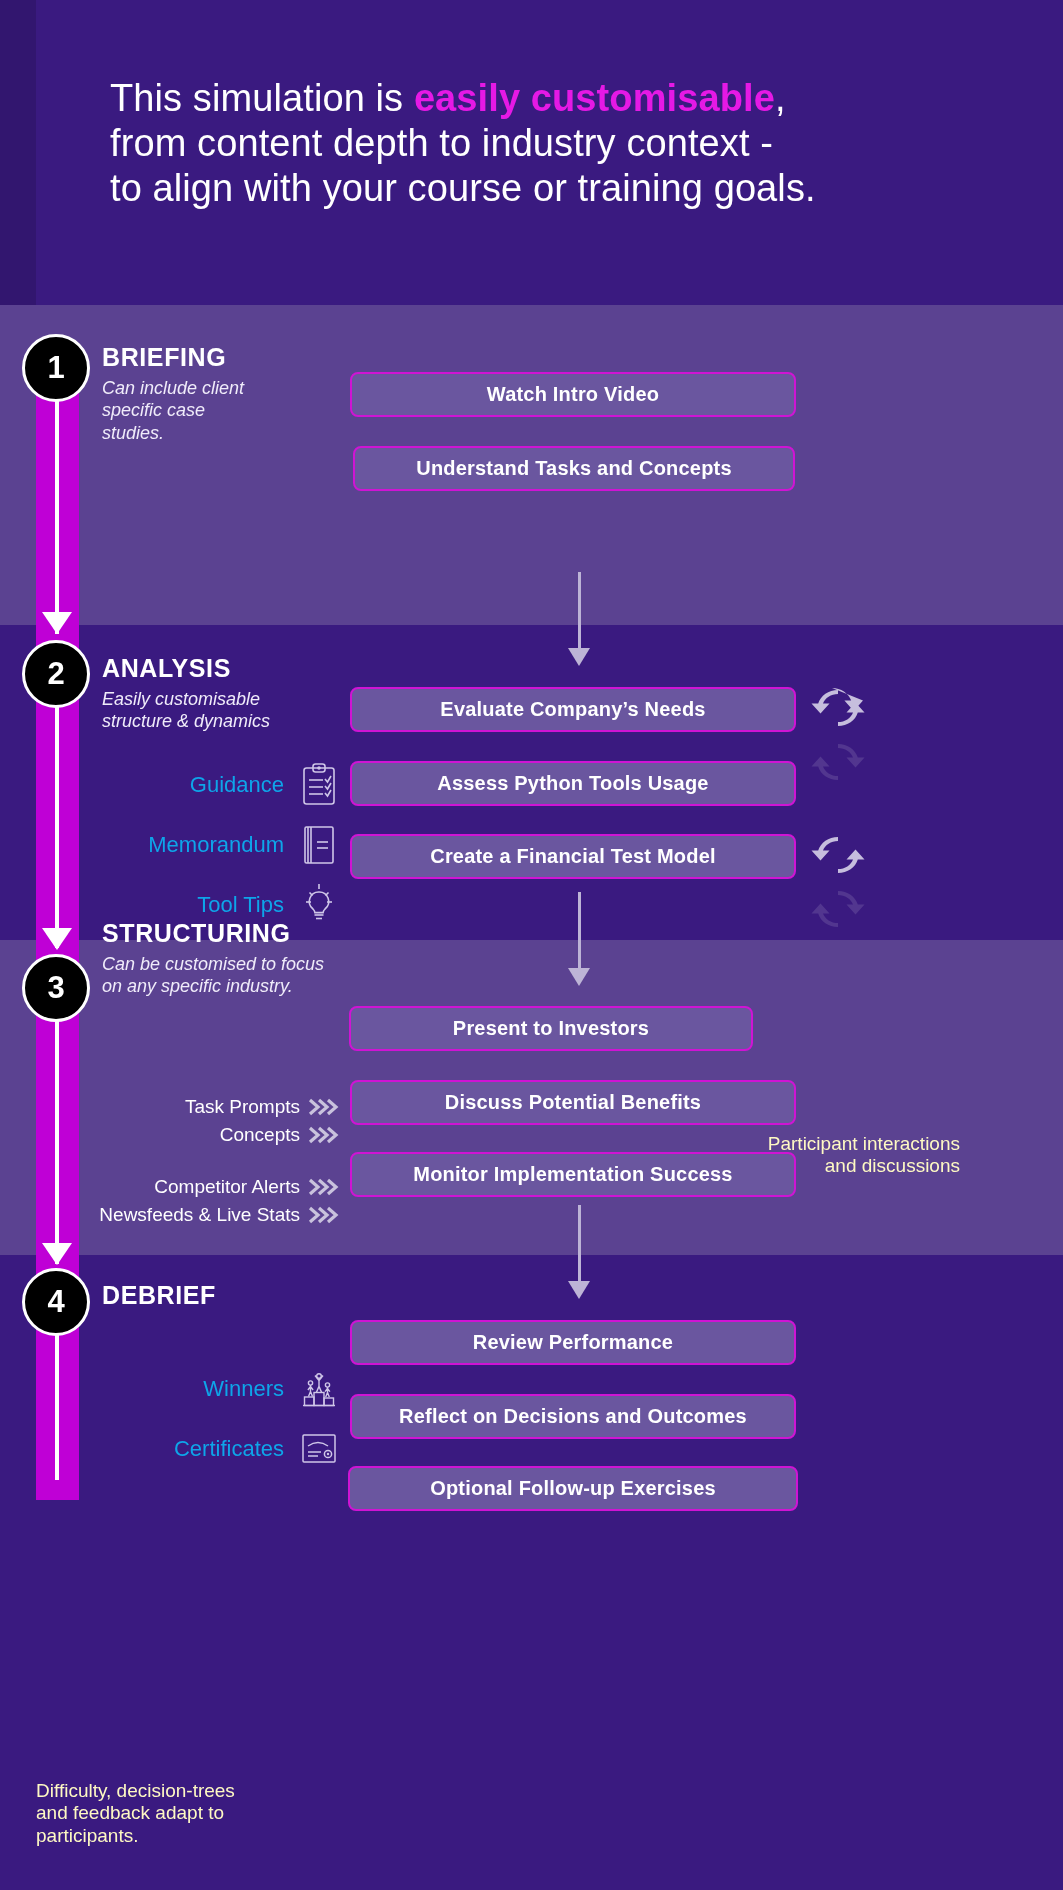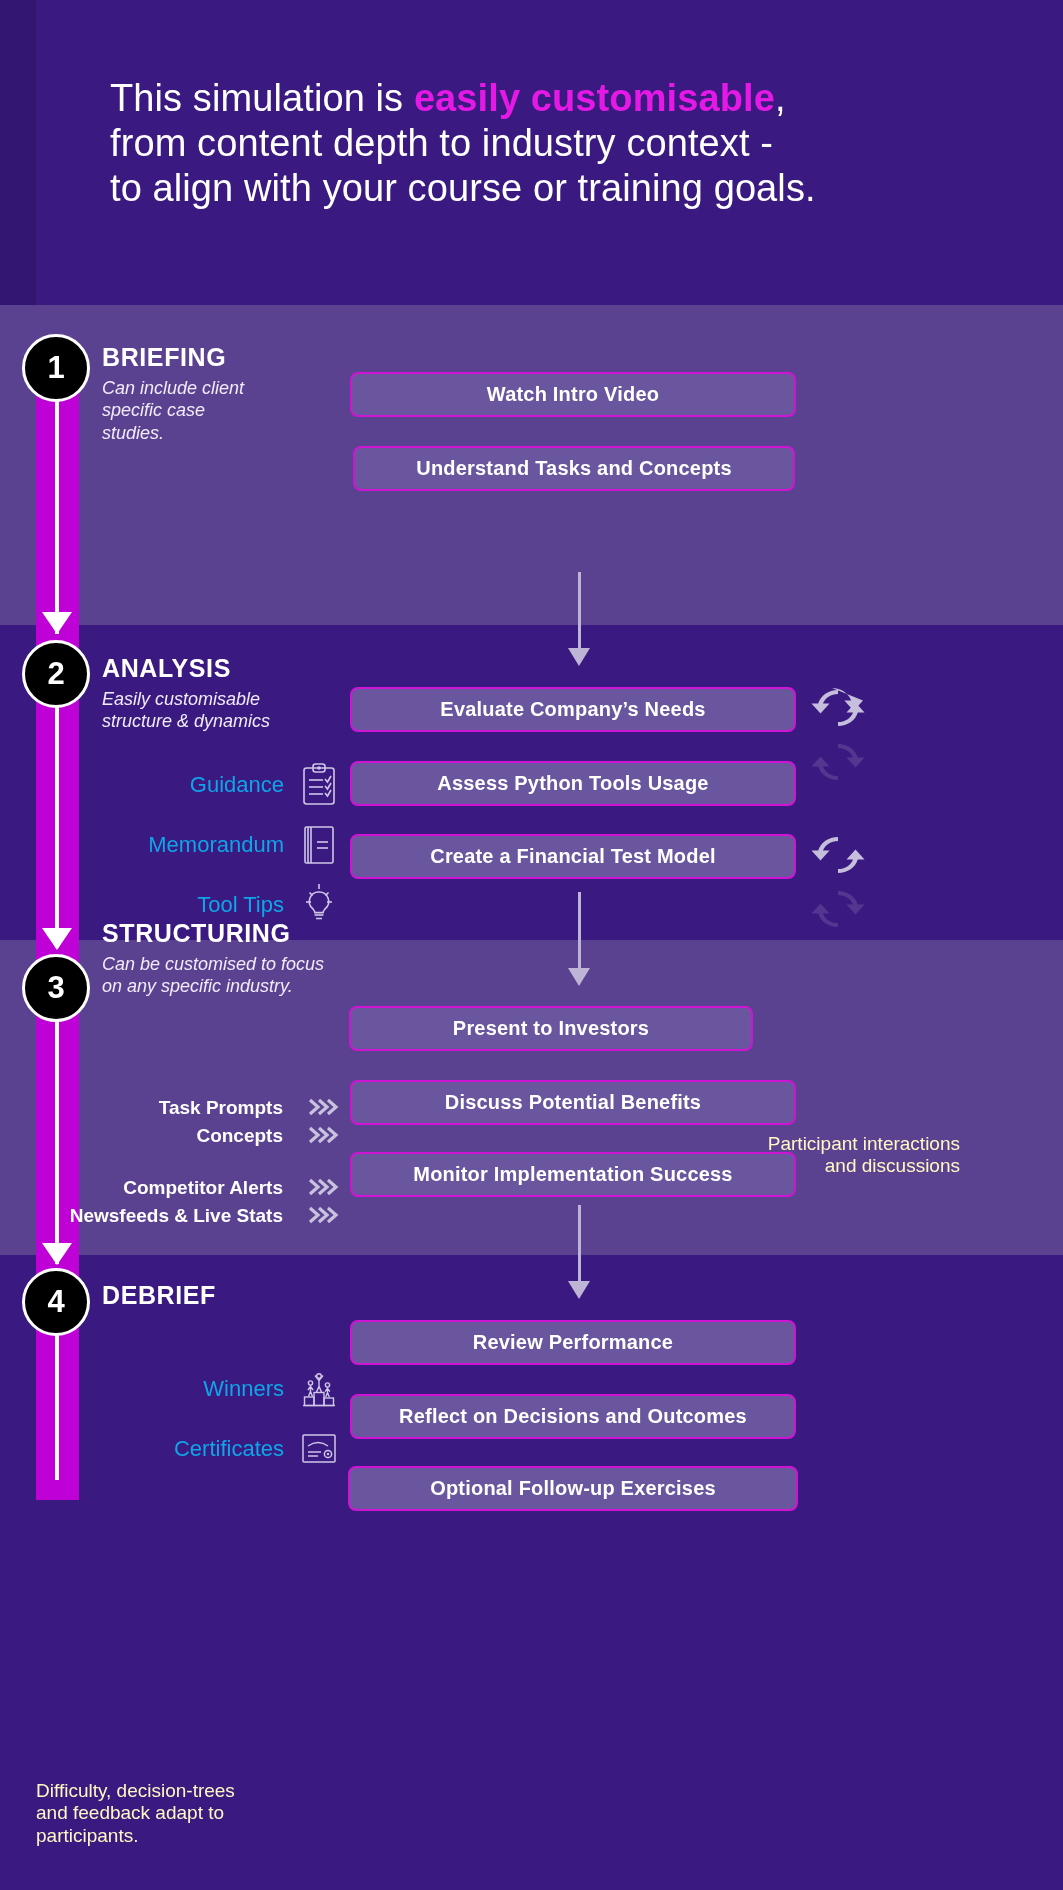--- a/index.html
+++ b/index.html
@@ -106,22 +106,22 @@
   .feature-label {
     color:#0ea5e9; font-size:22px; text-align:right; white-space:nowrap;
   }
   .feature-icon { width:42px; height:46px; flex:none; display:block; }
 
   
   .chev-block { position:absolute; left:40px; width:300px; z-index:5; }
   .cb-a { top:1095px; }
   .cb-b { top:1175px; }
   .chev-row {
-    display:flex; align-items:flex-end; justify-content:flex-end;
-    gap:23px; margin-bottom:4px;font-weight:bold;
+    display:flex; align-items:center; justify-content:flex-end;
+    gap:6px; margin-bottom:4px;
   }
   .chev-label { color:#ffffff; font-size:19px; white-space:nowrap; }
   .chev-icon { width:34px; height:24px; flex:none; display:block; }
 
   
   .btn {
     position:absolute; left:350px; width:446px; height:45px;
     background:#6a569f;
     border:2.5px solid #cf14d4;
     border-radius:8px;

